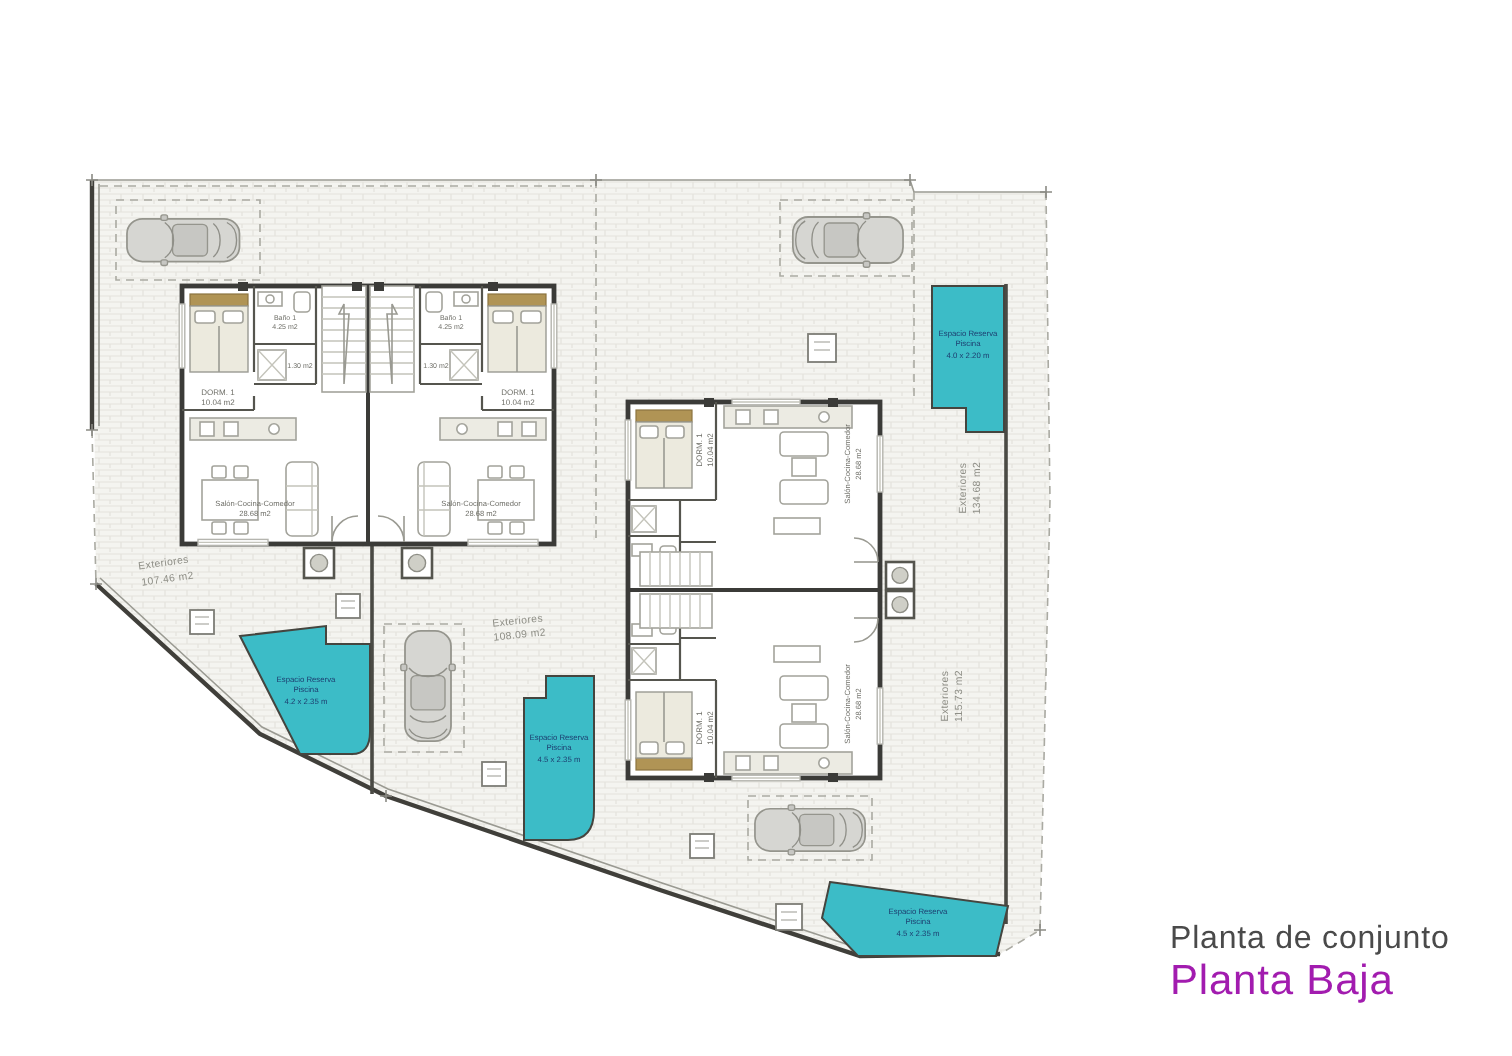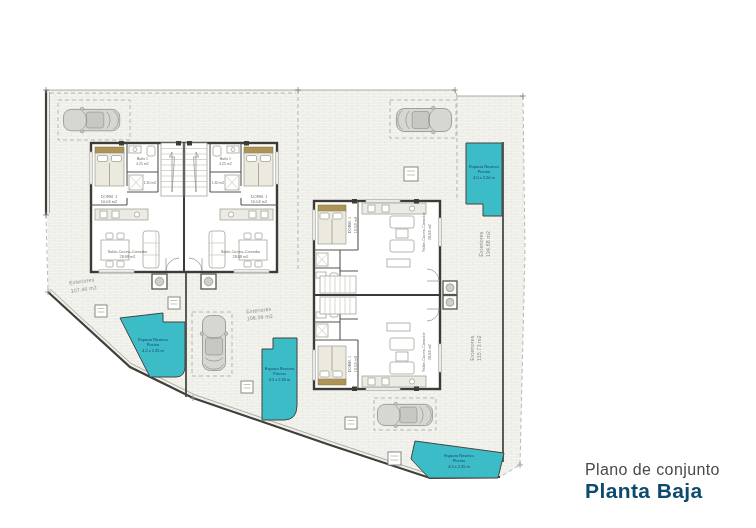--- a/index.html
+++ b/index.html
@@ -32,21 +32,21 @@
   .cross{stroke:#8a8a84;stroke-width:.8;}
 
   .lblRoom{font-size:4px;fill:#6f6f68;text-anchor:middle;}
   .lblTiny{font-size:3.5px;fill:#6f6f68;text-anchor:middle;}
   .lblLiving{font-size:3.8px;fill:#6f6f68;text-anchor:middle;}
   .lblExt{font-size:5.2px;fill:#8e8e86;text-anchor:middle;letter-spacing:.2px;}
   .lblPool{font-size:3.9px;fill:#1d3e70;text-anchor:middle;}
 
   .title-block{position:absolute;left:585px;top:461px;text-align:left;line-height:1.1;}
   .title-sub{font-size:16px;color:#4a4a4a;letter-spacing:.4px;}
-  .title-main{font-size:21px;font-weight:bold;color:#0c4a6e;letter-spacing:.4px;}
+  .title-main{font-size:21px;font-weight:normal;color:#a21caf;letter-spacing:.4px;}
 </style>
 </head>
 <body>
 
 <div class="page">
 <svg width="756" height="528" viewBox="0 0 756 528">
   <defs>
     <pattern id="pav" width="11" height="6" patternUnits="userSpaceOnUse">
       <rect width="11" height="6" fill="#f4f4f0"></rect>
       <path d="M0 1H11 M0 4H11 M5.5 1V4 M0 4V6 M11 4V6" stroke="#e4e3dc" stroke-width="0.6" fill="none"></path>
@@ -274,16 +274,16 @@
     <text class="lblPool" x="484" y="168">Espacio Reserva</text>
     <text class="lblPool" x="484" y="173">Piscina</text>
     <text class="lblPool" x="484" y="179">4.0 x 2.20 m</text>
     <text class="lblPool" x="459" y="457">Espacio Reserva</text>
     <text class="lblPool" x="459" y="462">Piscina</text>
     <text class="lblPool" x="459" y="468">4.5 x 2.35 m</text>
   </g>
 </svg>
 
 <div class="title-block">
-  <div class="title-sub">Plano de conjunto</div>
+  <div class="title-sub">Planta de conjunto</div>
   <div class="title-main">Planta Baja</div>
 </div>
 </div>
 
 </body></html>

